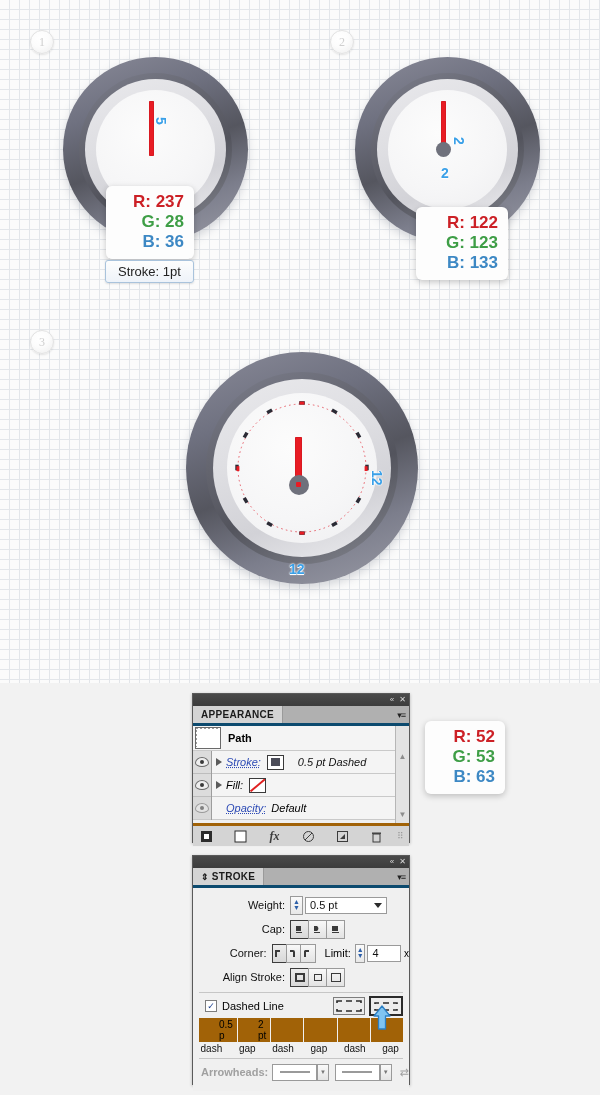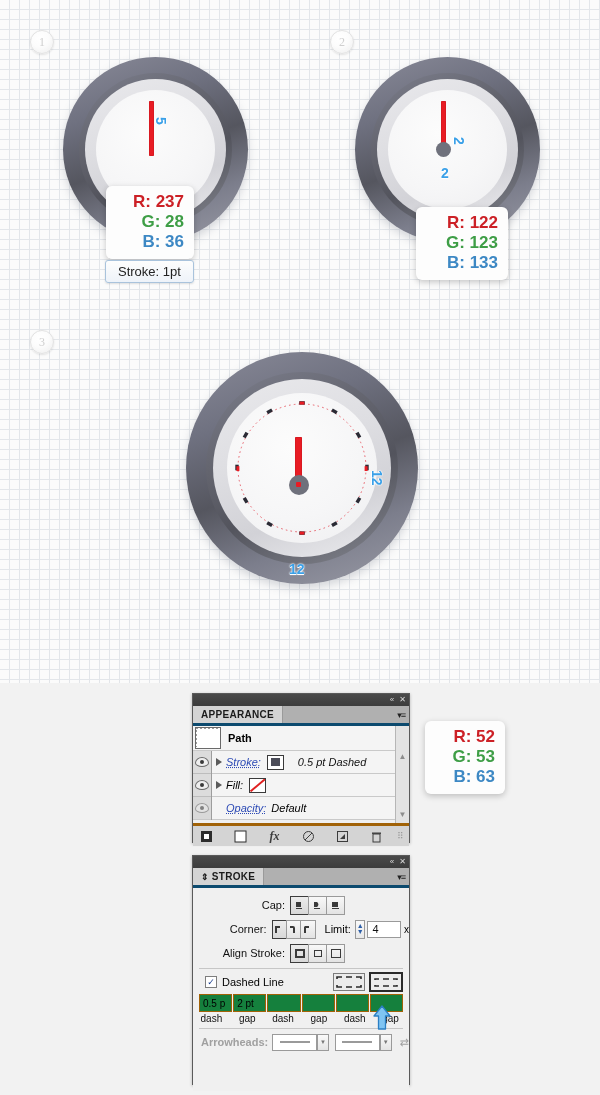--- a/index.html
+++ b/index.html
@@ -171,21 +171,21 @@
   }
   .combo{width:72px;justify-content:space-between;}
   .caret{width:0;height:0;border-left:4px solid transparent;border-right:4px solid transparent;border-top:5px solid #2b2b2b;}
   .iconbtn{
     width:17px;height:17px;border:1px solid #9a9a9a;background:linear-gradient(#f8f8f8,#e3e3e3);
     display:flex;align-items:center;justify-content:center;margin-right:-1px;
   }
   .iconbtn.sel{border:1.5px solid #3c3c3c;background:linear-gradient(#ececec,#d8d8d8);}
   .sp-divider{height:1px;background:#c6c6c6;margin:3px 6px;}
   .chk{width:10px;height:10px;border:1px solid #7d7d7d;background:#fff;display:inline-flex;align-items:center;justify-content:center;font-size:9px;color:#1b3f8f;line-height:10px;}
-  .dashfield{width:34px;height:16px;border:1px solid #a16207;background:#15803d;font-size:10px;display:flex;align-items:center;padding-left:3px;}
+  .dashfield{width:34px;height:16px;border:4px solid #a16207;background:#a16207;font-size:10px;display:flex;align-items:center;padding-left:16px;}
   .dashcap{width:36px;text-align:center;font-size:10px;color:#111;}
   .dashbtn{width:30px;height:16px;border:1px solid #7d7d7d;display:flex;align-items:center;justify-content:center;background:#ececec;}
   .dashbtn.sel{border:2px solid #2a2a2a;}
   .grey{color:#a0a0a0;}
   .ah-sel{width:52px;height:15px;border:1px solid #9a9a9a;background:#fff;display:flex;align-items:center;justify-content:center;}
   .ah-drop{width:12px;height:15px;border:1px solid #9a9a9a;background:linear-gradient(#fafafa,#e4e4e4);display:flex;align-items:center;justify-content:center;font-size:6px;color:#777;}
   .cursor-arrow{position:absolute;}
 </style>
 </head>
 <body>
@@ -380,20 +380,31 @@
         <span style="font-size:9px;margin-right:3px;">⇕</span>
         <span>STROKE</span>
       </div>
       <div class="tab-filler">
         <span class="burger">▾≡</span>
       </div>
     </div>
 
     <div class="panel-body" style="height:198px;padding-top:5px;">
 
+      <div class="sp-row">
+        <span class="sp-label">Weight:</span>
+        <span class="spin">
+            <span>▲</span>
+            <span>▼</span>
+          </span>
+        <span class="field combo" style="margin-left:2px;">
+          <span>0.5 pt</span>
+          <span class="caret"></span>
+        </span>
+      </div>
 
       <div class="sp-row">
         <span class="sp-label">Cap:</span>
         <span class="iconbtn sel">
           <svg width="12" height="11" viewBox="0 0 12 11">
               <rect x="2" y="2" width="5" height="5" fill="#3a3a3a"></rect>
               <line x1="2" y1="8.5" x2="8" y2="8.5" stroke="#3a3a3a"></line>
             </svg>
         </span>
         <span class="iconbtn">

